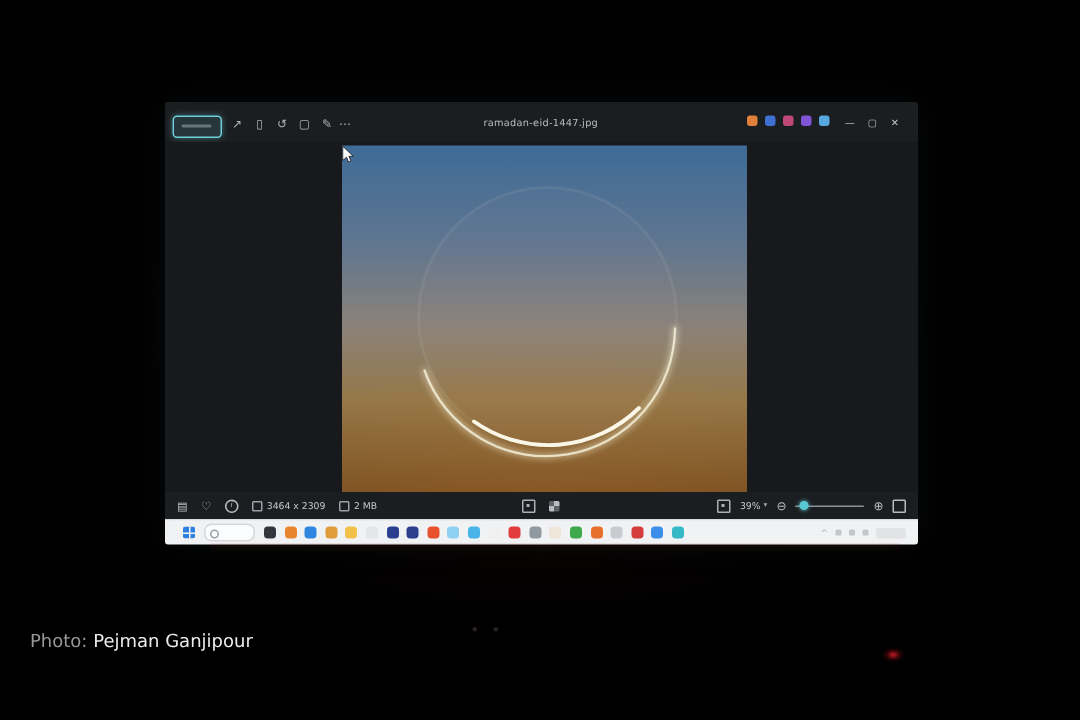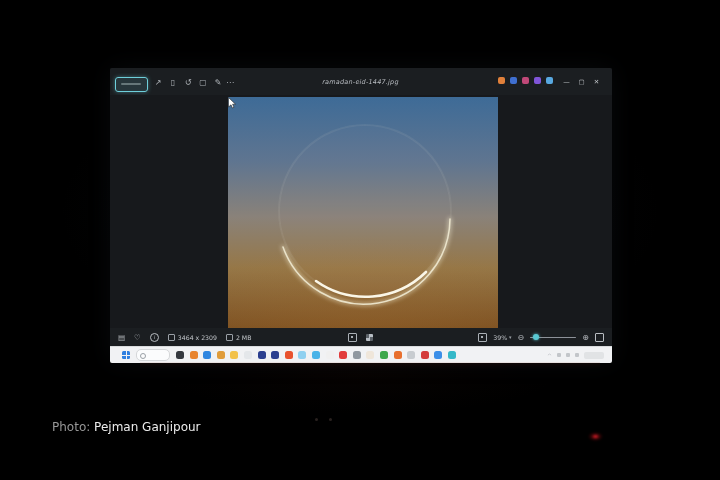--- a/index.html
+++ b/index.html
@@ -29,21 +29,21 @@
     position:absolute;left:5px;top:9px;width:31px;height:13px;border-radius:3px;
     border:1px solid #6ecfdb;background:rgba(110,207,219,0.14);
     box-shadow:0 0 4px rgba(110,207,219,0.45);
   }
   .tool-pill .hint{position:absolute;left:5px;top:5px;width:20px;height:2px;background:rgba(220,240,240,0.35);border-radius:1px;}
   .tb-tools{position:absolute;left:44px;top:8px;display:flex;gap:7px;align-items:center;height:14px;}
   .tb-tools .tool{font-size:8px;line-height:14px;color:#aeb3b8;width:8px;text-align:center;}
   .tb-more{position:absolute;left:116px;top:8px;font-size:8px;line-height:14px;color:#aeb3b8;}
   .tb-title{
     position:absolute;left:0;right:1px;top:10px;text-align:center;
-    font-size:6.5px;color:#b9bdc2;letter-spacing:0.2px;font-style:italic;
+    font-size:6.5px;color:#b9bdc2;letter-spacing:0.2px;
   }
   .tb-apps{position:absolute;left:388px;top:9px;display:flex;gap:5px;align-items:center;}
   .tb-apps .capp{width:7px;height:7px;border-radius:2px;display:inline-block;}
   .winctl{position:absolute;left:452px;top:6px;display:flex;gap:6px;align-items:center;height:16px;}
   .winctl span{font-size:6.5px;color:#c3c7cb;width:9px;text-align:center;line-height:16px;}
 
   
   .canvas{position:absolute;left:0;top:27px;width:502px;height:233px;background:#17191c;overflow:hidden;}
   .photo{position:absolute;left:118px;top:2px;width:270px;height:231px;}
   .photo svg{position:absolute;left:0;top:0;}
@@ -85,21 +85,21 @@
   .tk-apps{display:flex;align-items:center;gap:5.6px;}
   .tk-apps .tapp{width:8px;height:8px;border-radius:2.5px;display:inline-block;}
   .tray{position:absolute;right:8px;top:0;height:16px;display:flex;align-items:center;gap:5px;opacity:0.75;}
   .tray .tico{width:4px;height:4px;border-radius:1px;background:#b4b8bc;}
   .tray .chev{font-size:6px;color:#9aa0a6;}
   .tray .clock{width:20px;height:7px;border-radius:2px;background:#dcdee0;}
 
   
   .watermark{position:absolute;left:20px;top:419px;}
   .brand{font-family:"Liberation Serif", serif;font-size:17px;font-weight:bold;color:#efede8;letter-spacing:0.5px;}
-  .credit{font-size:12px;margin-top:1px;color:#ececec;margin-left:32px;}
+  .credit{font-size:12px;margin-top:1px;color:#ececec;}
   .credit .lbl{color:#979797;}
   .led{
     position:absolute;left:588px;top:432px;width:15px;height:9px;border-radius:50%;
     filter:blur(1.2px);
   }
   .bezel-dot{position:absolute;width:3px;height:3px;border-radius:50%;background:#4a3c38;opacity:0.55;}
   .under-glow{position:absolute;left:140px;top:362px;width:460px;height:7px;
     background:linear-gradient(180deg, rgba(140,50,25,0.10), transparent);}
 </style>
 </head>

